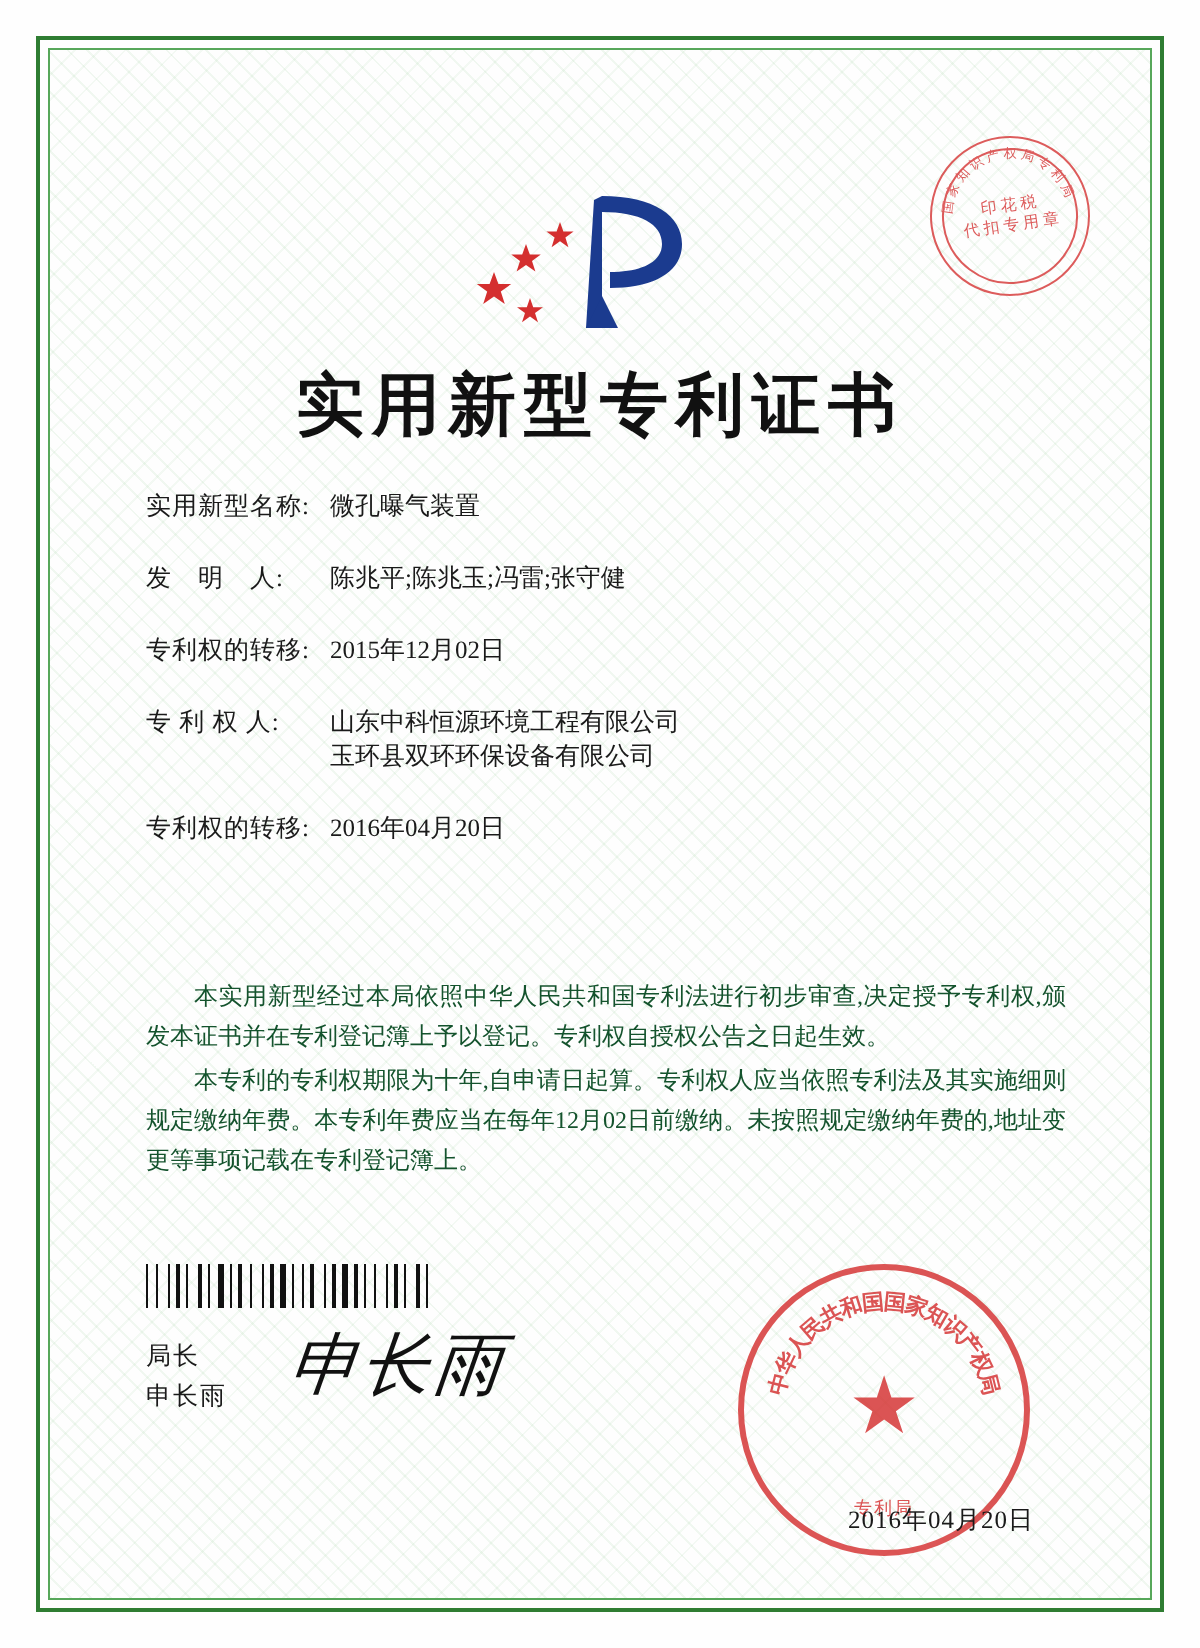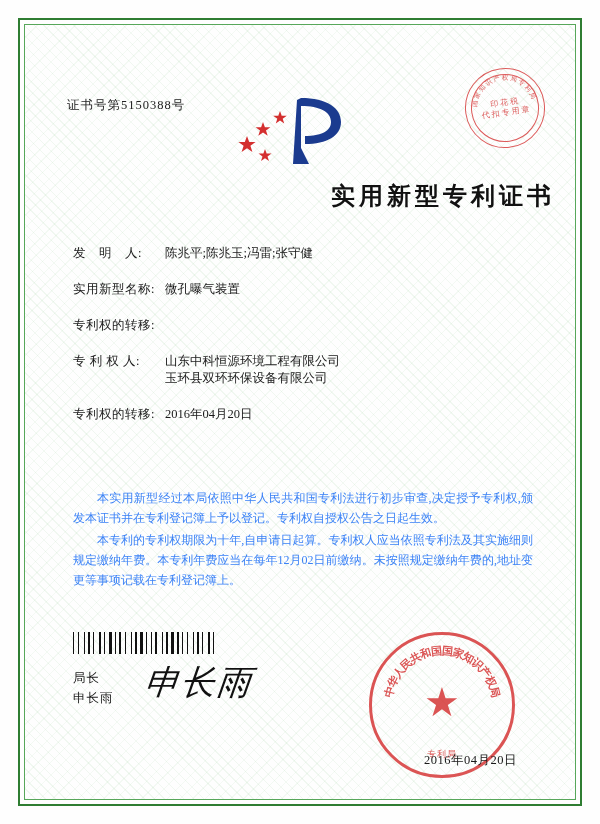--- a/index.html
+++ b/index.html
@@ -123,22 +123,22 @@
     width: 130px;
     height: 78px;
   }
 
   
   .title {
     position: absolute;
     left: 0;
     right: 0;
     top: 140px;
-    text-align: right;
-    font-size: 24px;
+    text-align: center;
+    font-size: 34px;
     font-weight: bold;
     letter-spacing: 4px;
     color: #111;
     font-family: "Liberation Serif", "DejaVu Serif", serif;
   }
 
   
   .fields {
     position: absolute;
     left: 28px;
@@ -167,21 +167,21 @@
 
   
   .body-text {
     position: absolute;
     left: 28px;
     right: 22px;
     top: 448px;
     font-size: 12px;
     line-height: 20px;
     text-align: justify;
-    color: #3b82f6;
+    color: #14532d;
   }
   .body-text p {
     margin: 0 0 2px 0;
     text-indent: 24px;
   }
 
   
   .barcode {
     position: absolute;
     left: 28px;
@@ -286,21 +286,20 @@
 </head>
 <body>
 
 <div class="page">
   <div class="border-outer"></div>
   <div class="border-inner"></div>
   <div class="texture"></div>
 
   <div class="content">
 
-    <div class="cert-no">证书号第5150388号</div>
 
     <div class="stamp-top">
       <div class="ring"></div>
       <div class="arc-text" id="top-stamp-arc">
           <span style="transform: translate(-28.8px, -8.3px) rotate(286deg) translate(-50%, -50%);">国</span>
           <span style="transform: translate(-25.3px, -16.1px) rotate(302.4deg) translate(-50%, -50%);">家</span>
           <span style="transform: translate(-19.7px, -22.6px) rotate(318.9deg) translate(-50%, -50%);">知</span>
           <span style="transform: translate(-12.5px, -27.3px) rotate(335.3deg) translate(-50%, -50%);">识</span>
           <span style="transform: translate(-4.3px, -29.7px) rotate(351.8deg) translate(-50%, -50%);">产</span>
           <span style="transform: translate(4.3px, -29.7px) rotate(368.2deg) translate(-50%, -50%);">权</span>
@@ -328,29 +327,30 @@
         <path d="M62 8 L66 6 L66 72 L58 72 Z" fill="#1b3b8f"></path>
         <path d="M66 6 C92 6 106 16 106 30 C106 44 92 52 70 52 L70 44 C86 44 96 39 96 30 C96 20 85 14 66 14 Z" fill="#1b3b8f"></path>
         <path d="M58 72 L66 56 L74 72 Z" fill="#1b3b8f"></path>
       </svg>
     </div>
 
     <div class="title">实用新型专利证书</div>
 
     <div class="fields">
       <div class="row">
+        <div class="label">实用新型名称:</div>
+        <div class="value">微孔曝气装置</div>
+      </div>
+      <div class="row">
         <div class="label">发　明　人:</div>
         <div class="value">陈兆平;陈兆玉;冯雷;张守健</div>
       </div>
       <div class="row">
-        <div class="label">实用新型名称:</div>
-        <div class="value">微孔曝气装置</div>
-      </div>
-      <div class="row">
         <div class="label">专利权的转移:</div>
+        <div class="value">2015年12月02日</div>
       </div>
       <div class="row">
         <div class="label">专 利 权 人:</div>
         <div class="value">
           <span class="sub">山东中科恒源环境工程有限公司</span>
           <span class="sub">玉环县双环环保设备有限公司</span>
         </div>
       </div>
       <div class="row">
         <div class="label">专利权的转移:</div>

